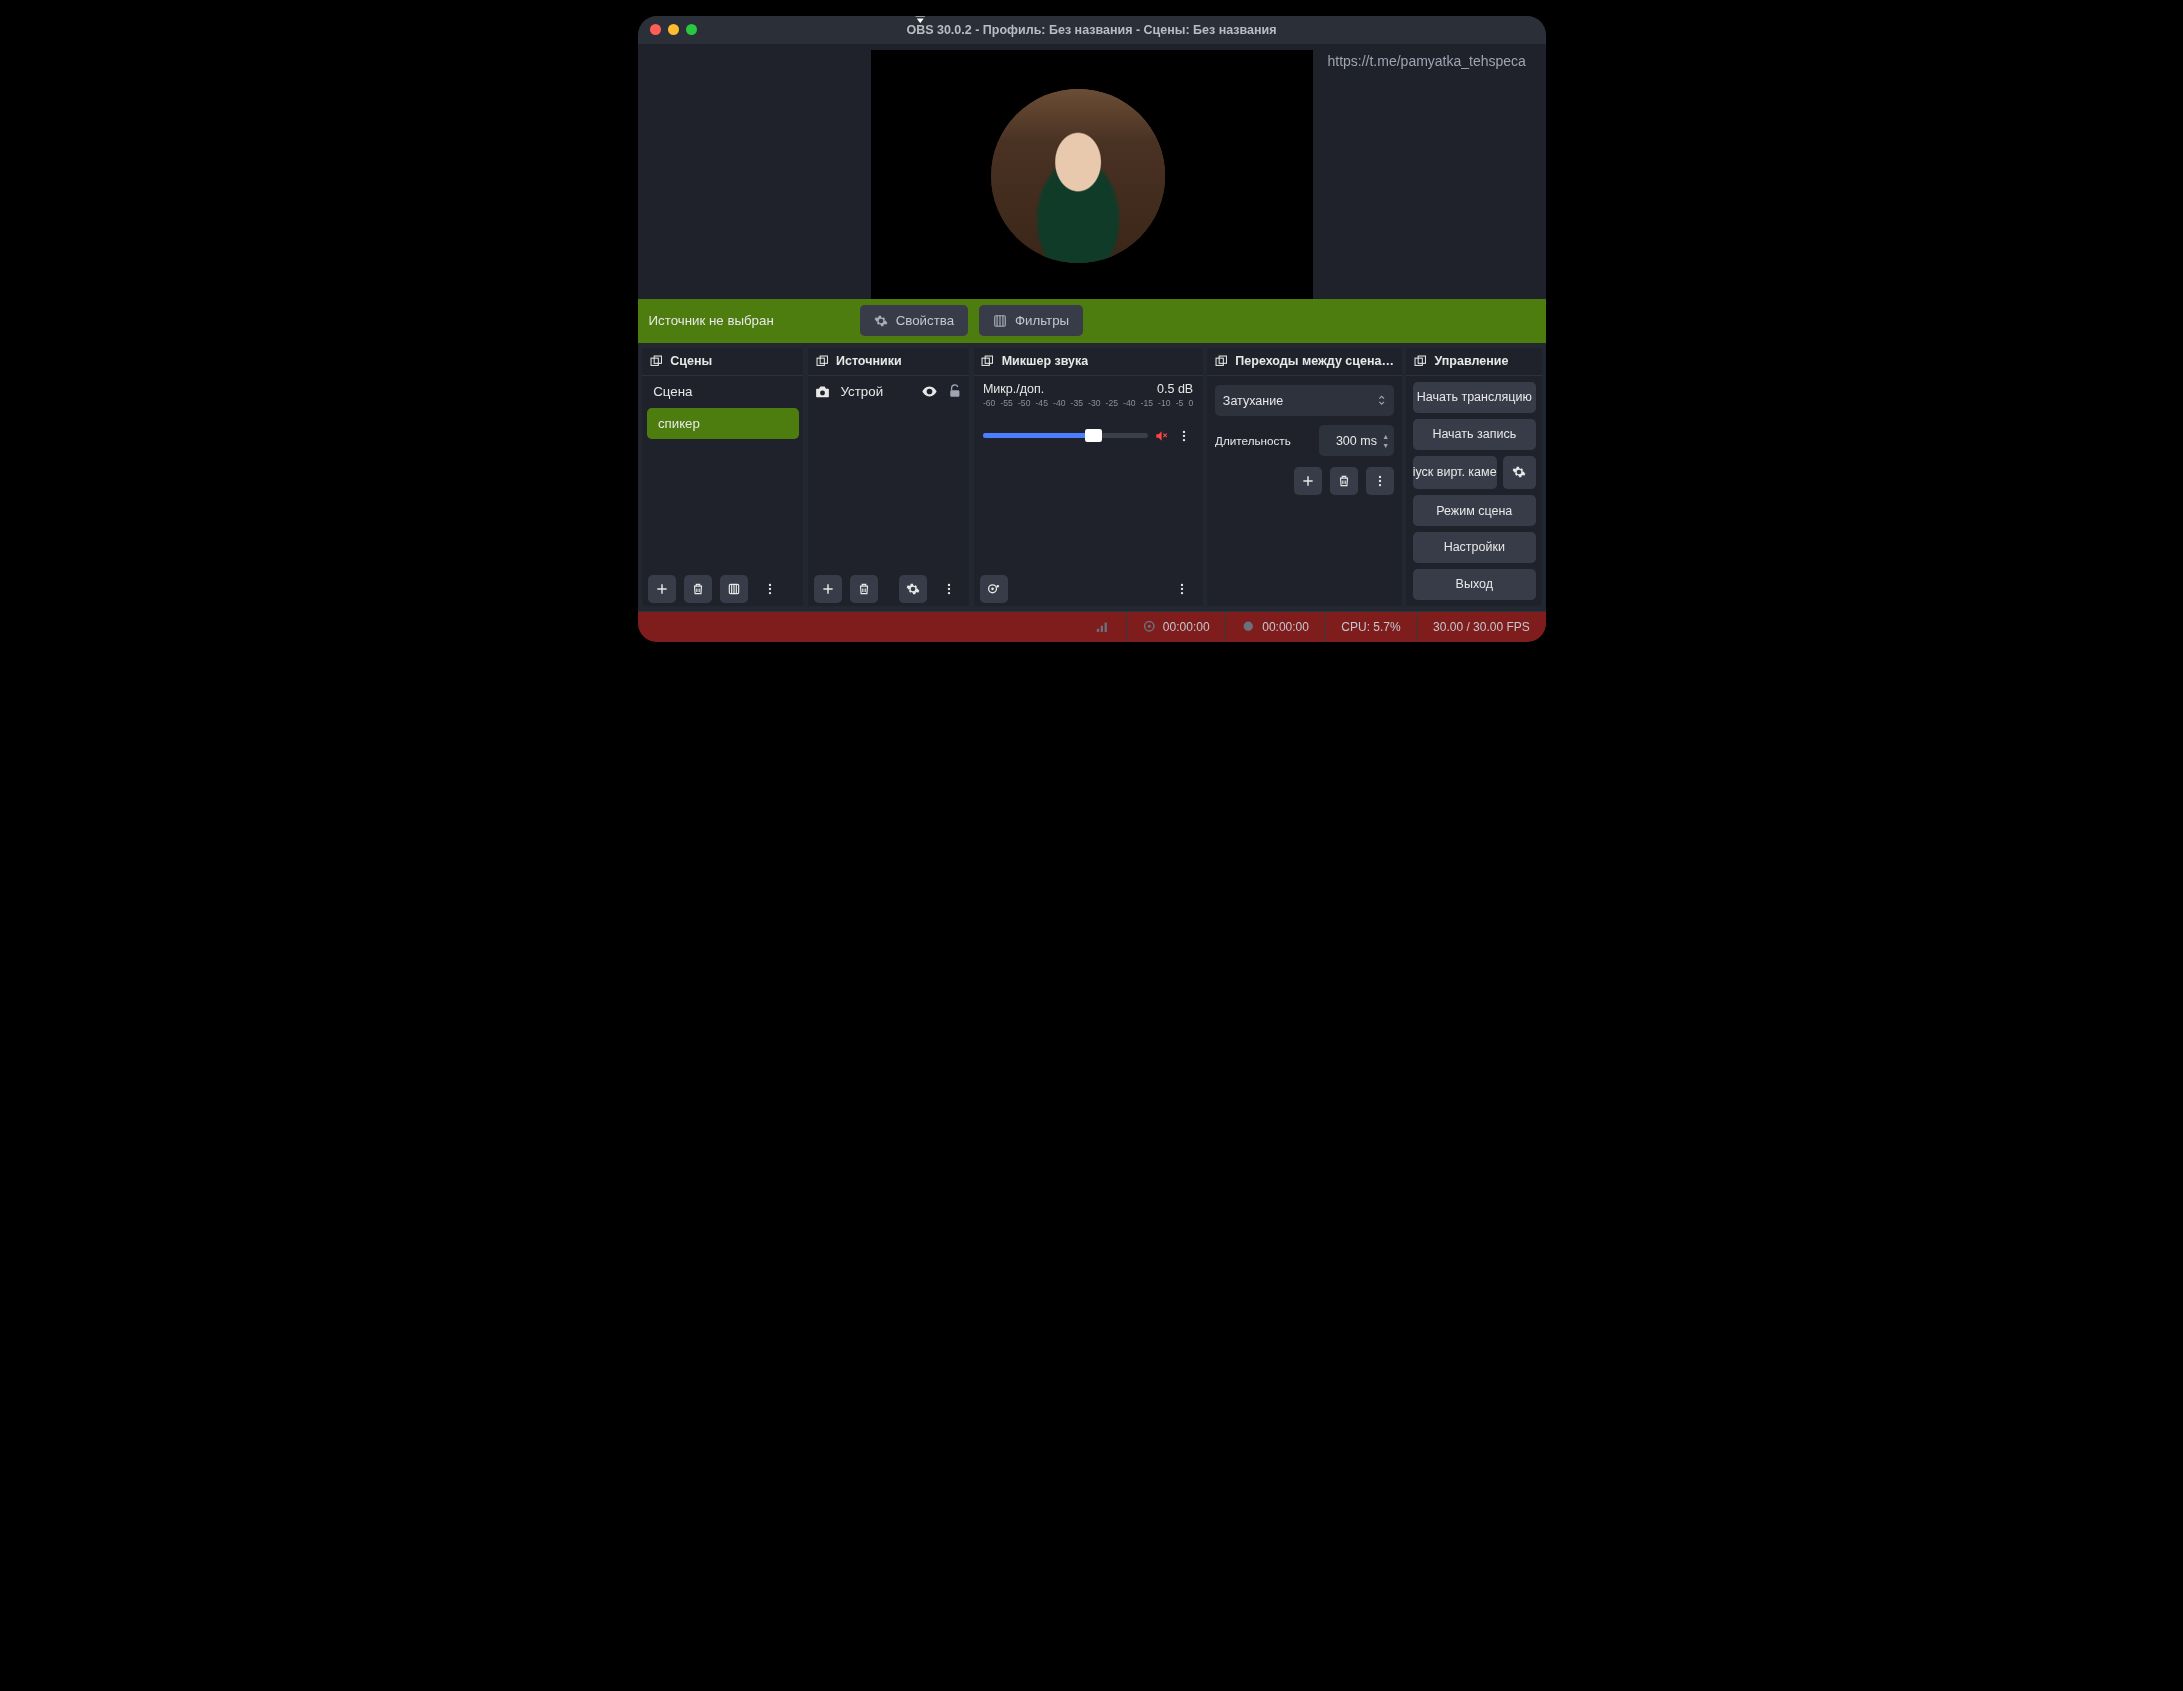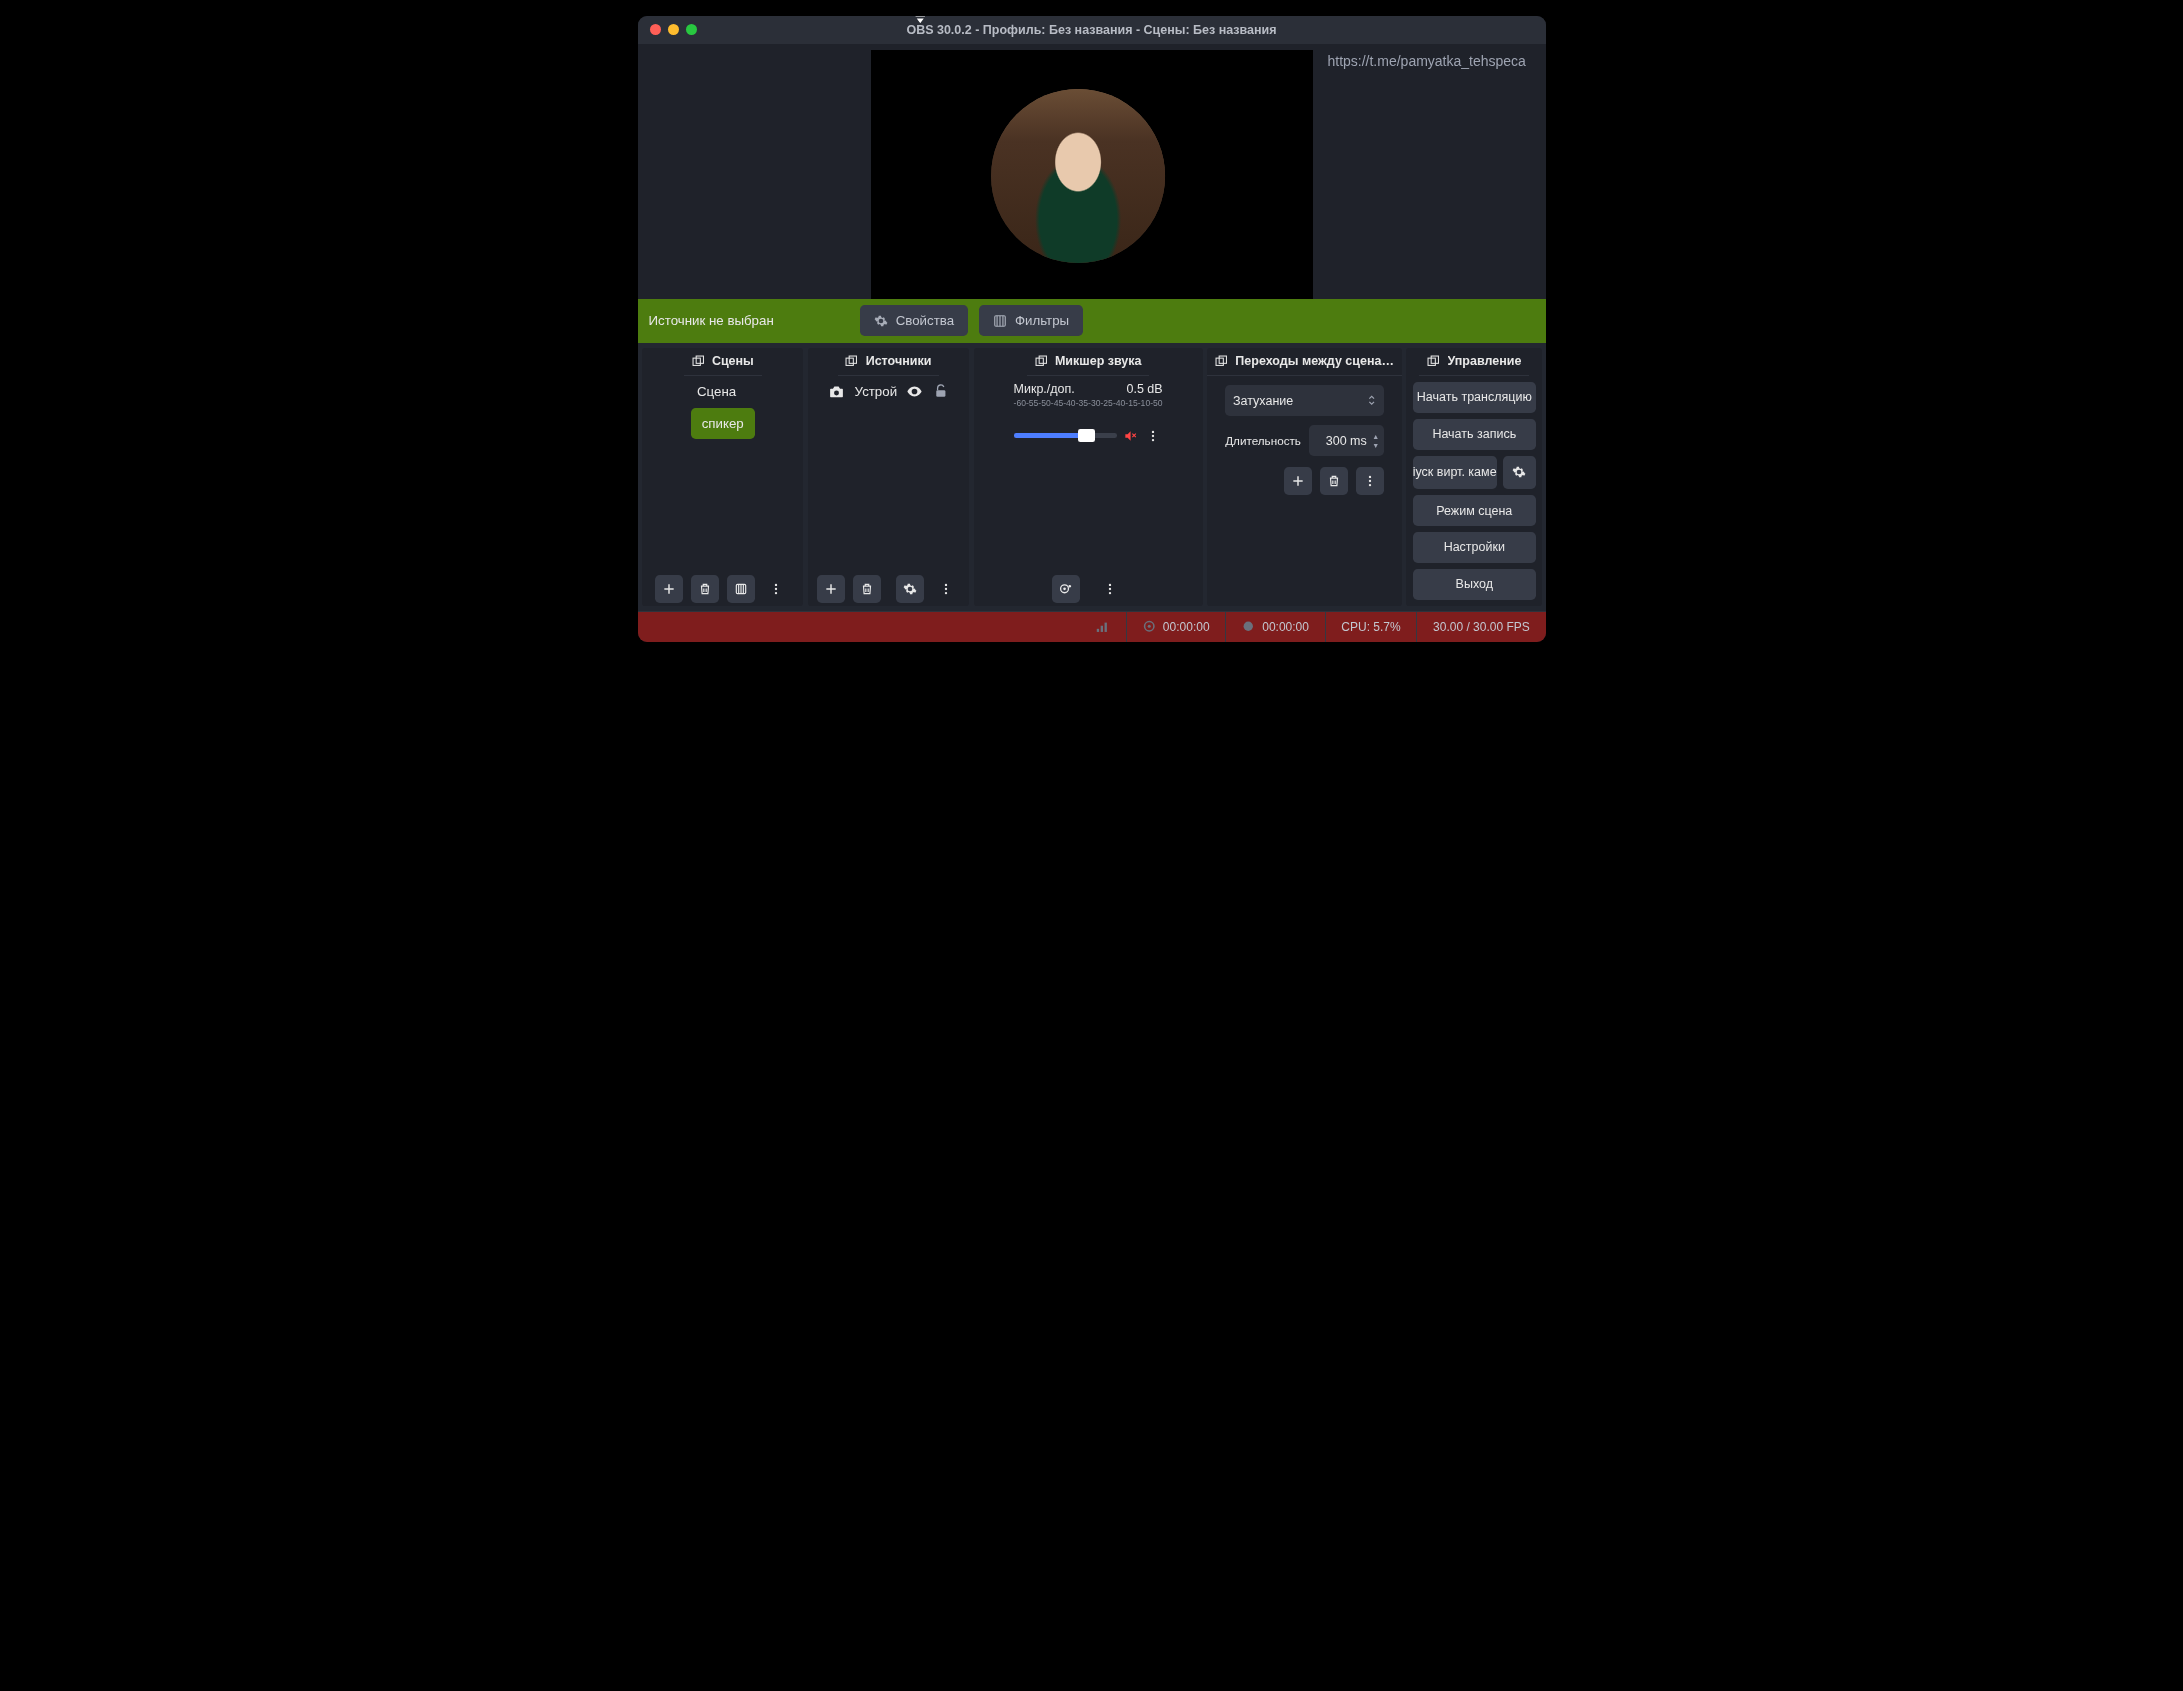--- a/index.html
+++ b/index.html
@@ -1,37 +1,37 @@
 <!DOCTYPE html>
 <html style="font-size:12.5px"><head>
 <meta charset="utf-8">
 <style>
   * { box-sizing: border-box; margin: 0; padding: 0; }
   body { background: #000; font-family: -apple-system, "Segoe UI", sans-serif; color: #e8e8e8; display:flex; justify-content:center; align-items:flex-start; padding:15.7px;}
-  .window { width: 908px; height: 626px; background: #1a1c22; border-radius: 9px; overflow: hidden; box-shadow: 0 15.7px 47px rgba(0,0,0,.6); display:flex; flex-direction:column;}
+  .window { width: 908px; height: 626px; background: #1a1c22; border-radius: 19px; overflow: hidden; box-shadow: 0 15.7px 47px rgba(0,0,0,.6); display:flex; flex-direction:column;}
   .titlebar { height: 28px; background: #2b2f38; display:flex; align-items:center; position:relative; }
   .traffic { display:flex; gap:7px; margin-left:12.5px; }
   .traffic span { width:11px; height:11px; border-radius:50%; display:block; }
   .t-close{background:#ff5f57;} .t-min{background:#febc2e;} .t-max{background:#28c840;}
   .title { position:absolute; left:50%; transform:translateX(-50%); font-size:12.5px; font-weight:600; color:#b8bcc5; }
   .resize-cursor{position:absolute; left:276px; top:-6.3px; width:15.7px;height:15.7px; color:#fff; font-size:11px; text-align:center;}
   .preview-zone { background:#1f222a; position:relative; flex:0 0 auto;}
   .preview { width:442px; height:249px; margin:0 auto; margin-top:6.3px; background:#000; position:relative; }
   .webcam {width:174px; height:174px; border-radius:50%; position:absolute; left:50%; top:39px; transform:translateX(-58%); background: radial-gradient(circle at 55% 30%, #e6c5a8 0%, #d4a884 25%, #8a6d52 26%, #4b3526 60%, #2a1f17 100%); overflow:hidden;}
   .webcam::before{content:""; position:absolute; inset:0; background:
     radial-gradient(ellipse 23.5px 30px at 50% 42%, #e8c9ad 0%, #e8c9ad 95%, transparent 100%),
     radial-gradient(ellipse 43px 63px at 50% 75%, #0f3b28 0%, #0f3b28 90%, transparent 100%),
     linear-gradient(180deg, #6a4d35 0%, #4a3223 30%, #3a2618 100%);
   }
   .overlay-url{ position:absolute; right:19.6px; top:9.4px; font-size:14px; color:#9ea4b2; font-weight:500;}
   .toolbar-row{height:44px; display:flex; align-items:center; padding-left:9.4px; gap:11px; background:#4d7c0f;}
   .no-source{ font-size:13.3px; color:#e8e8e8; flex:0 0 202px; padding-left:1.6px;}
   .tb-btn{ height:31px; padding:0 14px; background:#373c48; border-radius:4.7px; display:flex; align-items:center; gap:7.8px; font-size:13.3px; color:#c3c7d0;}
   .panels{ flex:1; display:flex; gap:4.7px; padding:4.7px 4.7px 4.7px 4.7px; background:#232730; overflow:hidden;}
-  .panel{ background:#1f222a; border-radius:3.1px; display:flex; flex-direction:column; min-height:0;align-items:center;}
+  .panel{ background:#1f222a; border-radius:3.1px; display:flex; flex-direction:column; min-height:0;}
   .panel.scenes{ flex:0 0 161px;} .panel.sources{flex:0 0 161px;} .panel.mixer{flex:0 0 229px;} .panel.trans{flex:0 0 182px;} .panel.controls{flex:1;}
   .panel-head{ height:28px; display:flex; align-items:center; padding:0 7.8px; gap:7.8px; border-bottom:0.8px solid #2e323c;}
   .panel-head svg{flex:0 0 auto;}
   .panel-title{ font-size:12.5px; font-weight:600; color:#e8e8e8; white-space:nowrap; overflow:hidden; text-overflow:ellipsis;}
   .panel-body{flex:1; overflow:hidden;}
   .list-item{ height:31px; display:flex; align-items:center; padding:0 11px; font-size:13.3px; color:#e8e8e8;}
   .list-item.selected{ background:#4d7c0f; border-radius:4.7px; margin:1.6px 4.7px;}
   .source-row{ height:31px; display:flex; align-items:center; padding:0 6.3px; gap:9.4px; font-size:13.3px;}
   .source-row .nm{flex:1;}
   .panel-foot{ height:34px; display:flex; align-items:center; gap:7.8px; padding:0 6.3px;}

